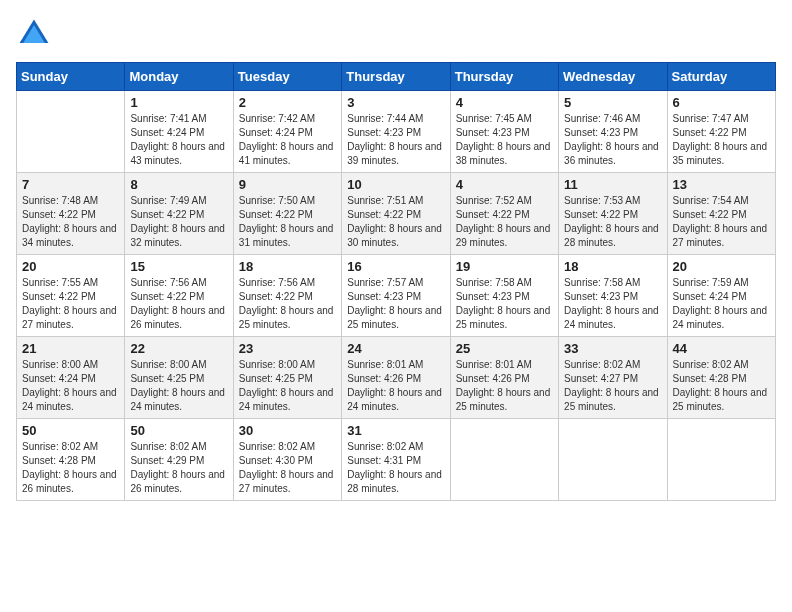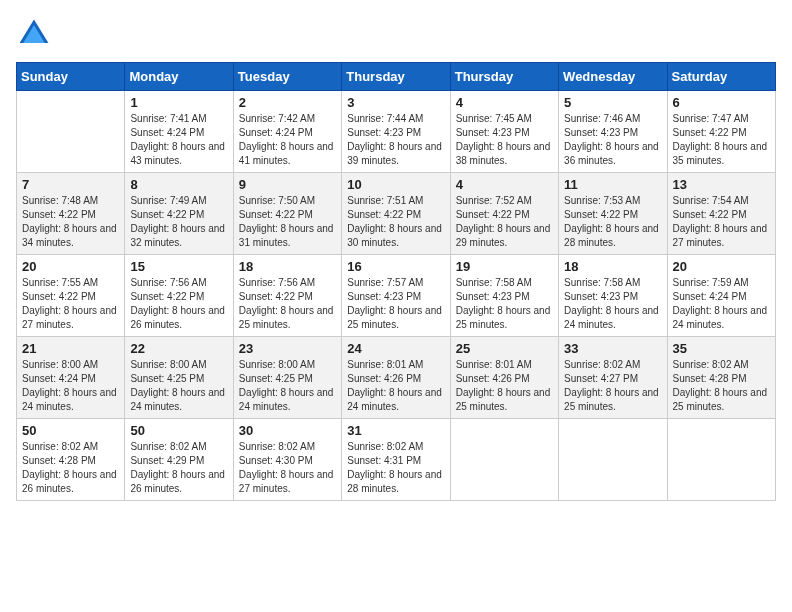--- a/index.html
+++ b/index.html
@@ -230,21 +230,21 @@
         </td>
         <td>
           <span class="day-num">25</span>
           <div class="day-info">Sunrise: 8:01 AM<br>Sunset: 4:26 PM<br>Daylight: 8 hours and 25 minutes.</div>
         </td>
         <td>
           <span class="day-num">33</span>
           <div class="day-info">Sunrise: 8:02 AM<br>Sunset: 4:27 PM<br>Daylight: 8 hours and 25 minutes.</div>
         </td>
         <td>
-          <span class="day-num">35</span>
+          <span class="day-num">44</span>
           <div class="day-info">Sunrise: 8:02 AM<br>Sunset: 4:28 PM<br>Daylight: 8 hours and 25 minutes.</div>
         </td>
       </tr>
       <tr>
         <td>
           <span class="day-num">50</span>
           <div class="day-info">Sunrise: 8:02 AM<br>Sunset: 4:28 PM<br>Daylight: 8 hours and 26 minutes.</div>
         </td>
         <td>
           <span class="day-num">50</span>

